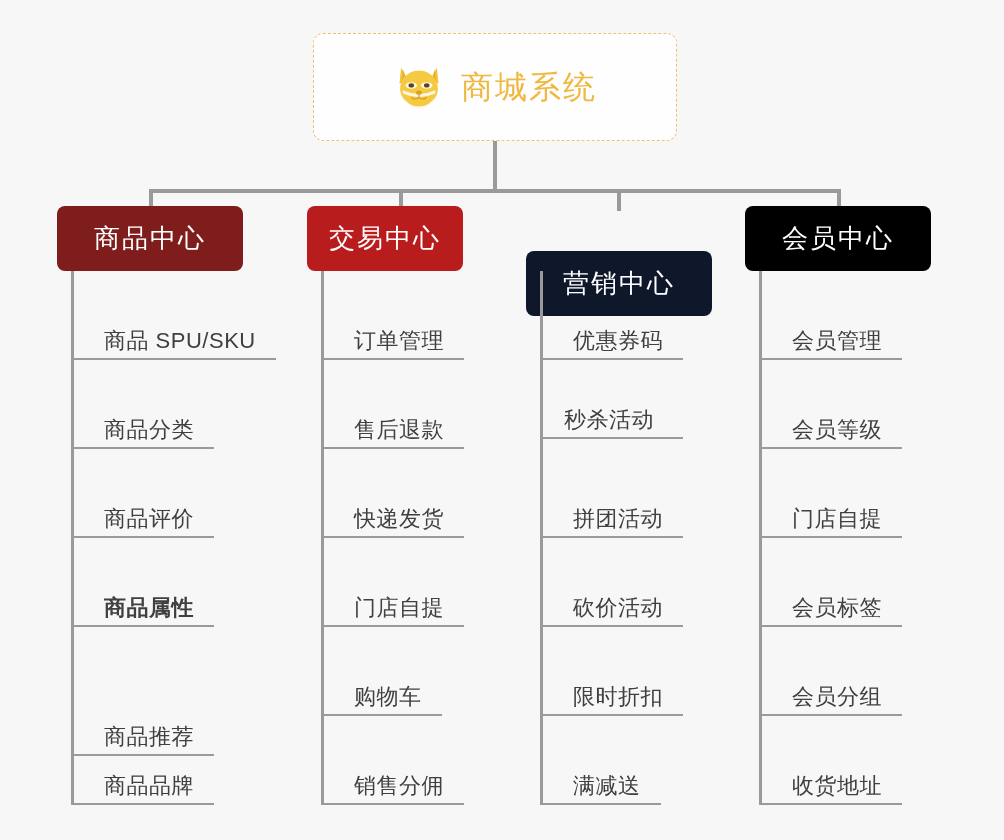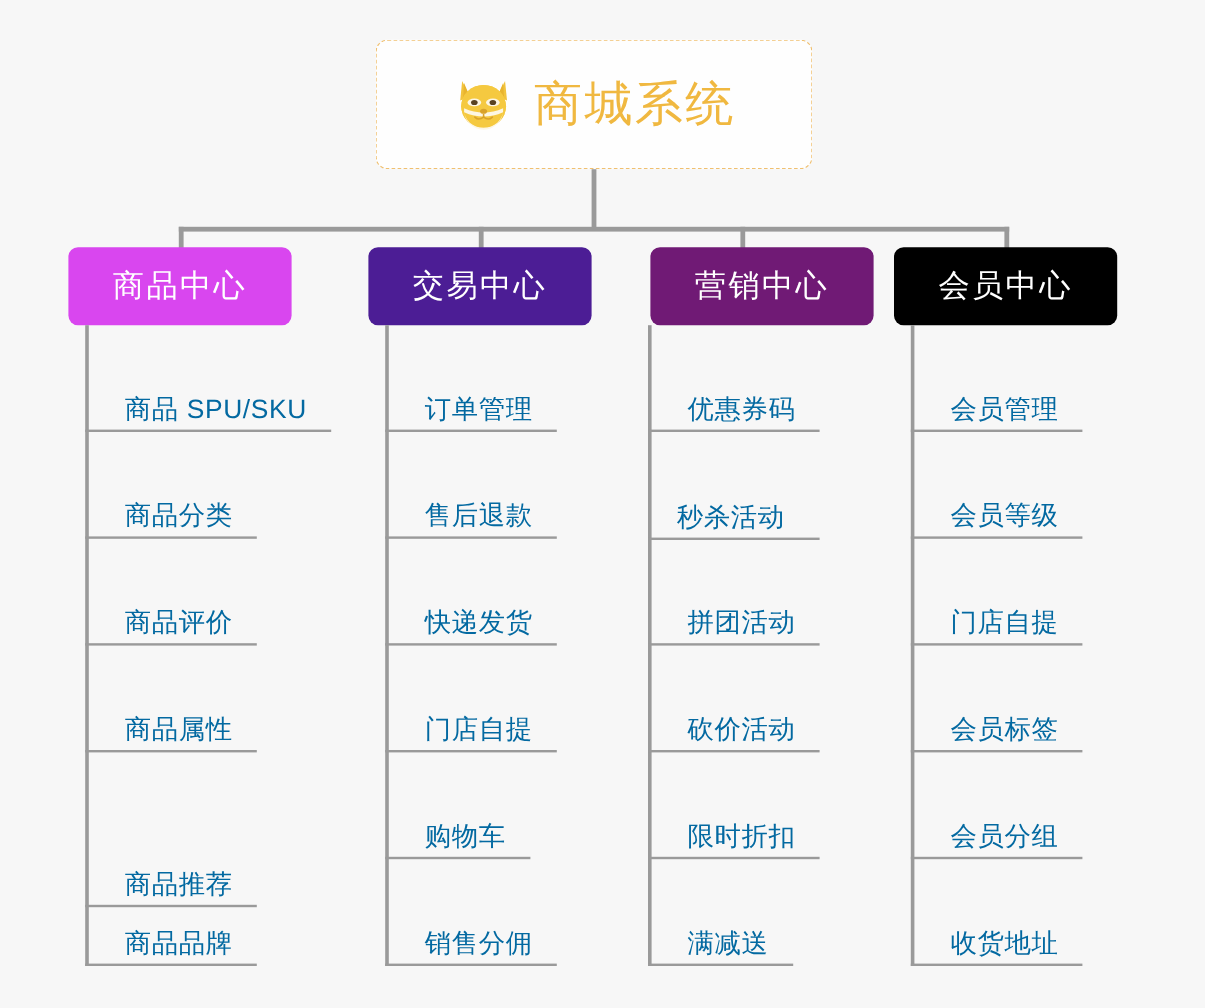--- a/index.html
+++ b/index.html
@@ -19,21 +19,21 @@
     background:#fefefe;
     border:1px dashed #f0c070;
     border-radius:10px;
     box-sizing:border-box;
     display:flex;align-items:center;justify-content:center;
     box-shadow:0 0 0 0 rgba(0,0,0,0);
   }
   .root-inner{display:flex;align-items:center;gap:16px;}
   .dog-icon{width:52px;height:52px;display:block;}
   .root-title{
-    font-size:40px;color:#f0b840;letter-spacing:2px;
+    font-size:32px;color:#f0b840;letter-spacing:2px;
     line-height:1;white-space:nowrap;
   }
 
   
   .conn{position:absolute;background:#9a9a9a;}
   .stem{left:493px;top:141px;width:4px;height:50px;}
   .bus{left:149px;top:189px;width:692px;height:4px;}
   .drop{top:189px;width:4px;height:22px;}
 
   
@@ -52,21 +52,21 @@
   }
   .leaf{
     position:absolute;
     border-bottom:2px solid #9a9a9a;
     box-sizing:border-box;
     display:flex;align-items:flex-end;
     padding-left:33px;padding-bottom:4px;
     height:89px;
   }
   .leaf-label{
-    font-size:22px;color:#0369a1;white-space:nowrap;
+    font-size:22px;color:#404040;white-space:nowrap;
     line-height:1.2;letter-spacing:0.5px;
   }
 </style>
 </head>
 <body style="background: rgb(247, 247, 247);">
 
 <div id="canvas">
 
   <div class="root-box" style="border-color: rgb(240, 192, 112); background: rgb(254, 254, 254);">
     <div class="root-inner">
@@ -92,45 +92,45 @@
     </div>
   </div>
 
   <div class="conn stem" style="background: rgb(154, 154, 154);"></div>
   <div class="conn bus" style="background: rgb(154, 154, 154);"></div>
   <div class="conn drop" style="left: 149px; background: rgb(154, 154, 154);"></div>
   <div class="conn drop" style="left: 399px; background: rgb(154, 154, 154);"></div>
   <div class="conn drop" style="left: 617px; background: rgb(154, 154, 154);"></div>
   <div class="conn drop" style="left: 837px; background: rgb(154, 154, 154);"></div>
 
-  <div class="cat-box" id="cat0" style="left: 57px; width: 186px; background: #d946ef;">
+  <div class="cat-box" id="cat0" style="left: 57px; width: 186px; background: #7f1d1d;">
       <span>商品中心</span>
     </div>
-  <div class="cat-box" id="cat1" style="left: 307px; width: 186px; background: #4c1d95;">
+  <div class="cat-box" id="cat1" style="left: 307px; width: 156px; background: #b91c1c;">
       <span>交易中心</span>
     </div>
-  <div class="cat-box" id="cat2" style="left: 542px; width: 186px; background: #701a75;">
+  <div class="cat-box" id="cat2" style="left: 526px; width: 186px; background: #0f172a; margin-top: 45px;">
       <span>营销中心</span>
     </div>
   <div class="cat-box" id="cat3" style="left: 745px; width: 186px; background: #000000;">
       <span>会员中心</span>
     </div>
 
   <div class="column" id="col0" style="left:71px;">
       <div class="spine" style="height: 534px; background: rgb(154, 154, 154);"></div>
       <div class="leaf" style="top: 0px; left: 0px; border-bottom-color: rgb(154, 154, 154); width: 205px;">
         <span class="leaf-label">商品 SPU/SKU</span>
       </div>
       <div class="leaf" style="top: 89px; left: 0px; border-bottom-color: rgb(154, 154, 154); width: 143px;">
         <span class="leaf-label">商品分类</span>
       </div>
       <div class="leaf" style="top: 178px; left: 0px; border-bottom-color: rgb(154, 154, 154); width: 143px;">
         <span class="leaf-label">商品评价</span>
       </div>
-      <div class="leaf" style="top: 267px; left: 0px; border-bottom-color: rgb(154, 154, 154); width: 143px;">
+      <div class="leaf" style="top: 267px; left: 0px; border-bottom-color: rgb(154, 154, 154); width: 143px; font-weight: bold;">
         <span class="leaf-label">商品属性</span>
       </div>
       <div class="leaf" style="top: 356px; left: 0px; border-bottom-color: rgb(154, 154, 154); width: 143px; margin-top: 40px;">
         <span class="leaf-label">商品推荐</span>
       </div>
       <div class="leaf" style="top: 445px; left: 0px; border-bottom-color: rgb(154, 154, 154); width: 143px;">
         <span class="leaf-label">商品品牌</span>
       </div>
     </div>
   <div class="column" id="col1" style="left:321px;">
@@ -152,21 +152,21 @@
       </div>
       <div class="leaf" style="top: 445px; left: 0px; border-bottom-color: rgb(154, 154, 154); width: 143px;">
         <span class="leaf-label">销售分佣</span>
       </div>
     </div>
   <div class="column" id="col2" style="left:540px;">
       <div class="spine" style="height: 534px; background: rgb(154, 154, 154);"></div>
       <div class="leaf" style="top: 0px; left: 0px; border-bottom-color: rgb(154, 154, 154); width: 143px; text-align: center;">
         <span class="leaf-label">优惠券码</span>
       </div>
-      <div class="leaf" style="top: 90px; left: 0px; border-bottom-color: rgb(154, 154, 154); width: 143px; padding-left: 24px;">
+      <div class="leaf" style="top: 79px; left: 0px; border-bottom-color: rgb(154, 154, 154); width: 143px; padding-left: 24px;">
         <span class="leaf-label">秒杀活动</span>
       </div>
       <div class="leaf" style="top: 178px; left: 0px; border-bottom-color: rgb(154, 154, 154); width: 143px;">
         <span class="leaf-label">拼团活动</span>
       </div>
       <div class="leaf" style="top: 267px; left: 0px; border-bottom-color: rgb(154, 154, 154); width: 143px;">
         <span class="leaf-label">砍价活动</span>
       </div>
       <div class="leaf" style="top: 356px; left: 0px; border-bottom-color: rgb(154, 154, 154); width: 143px;">
         <span class="leaf-label">限时折扣</span>

